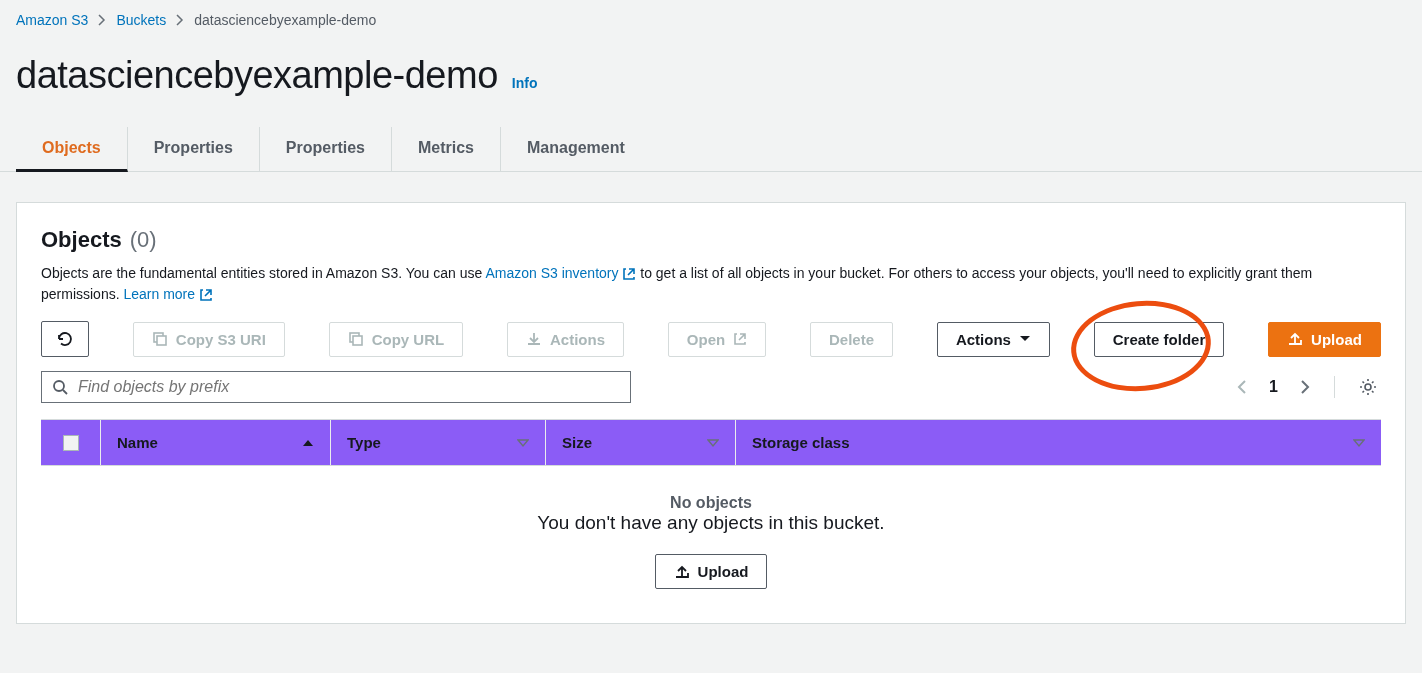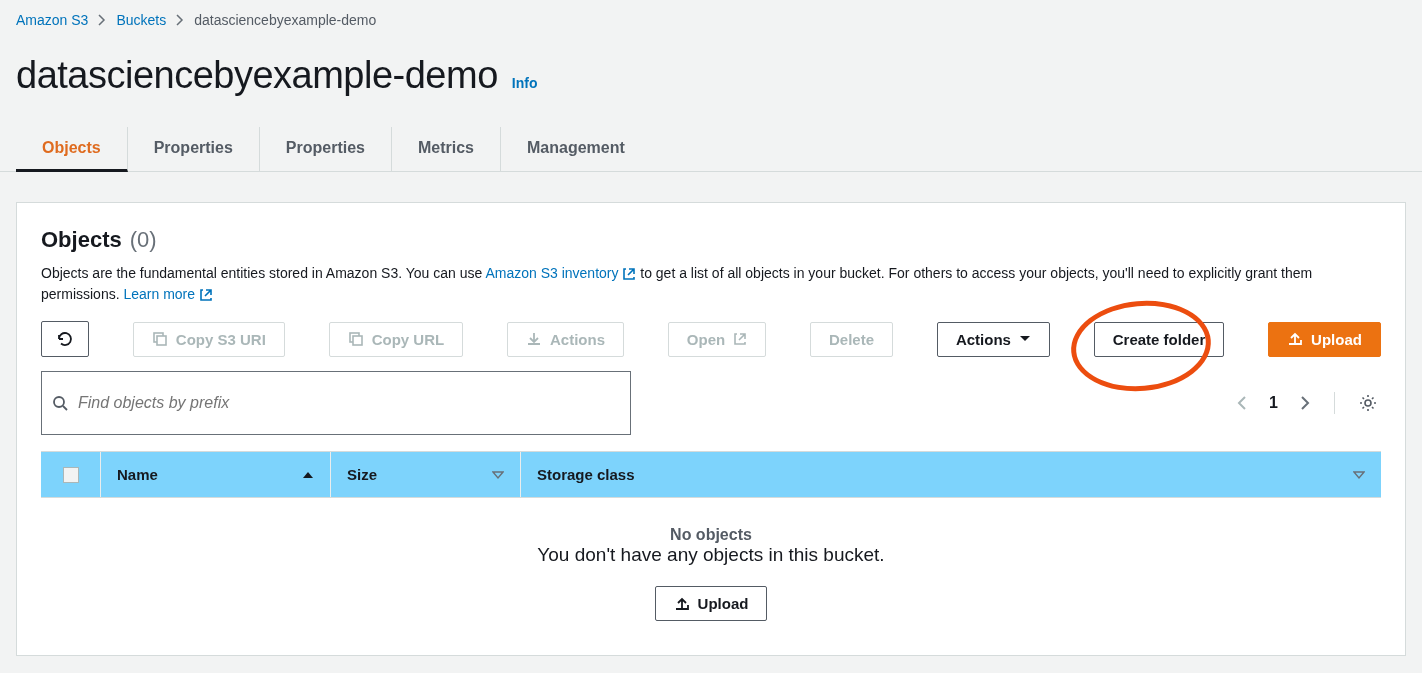--- a/index.html
+++ b/index.html
@@ -110,21 +110,21 @@
   .filter-row {
     display:flex;
     align-items:center;
     justify-content: space-between;
   }
   .search-box {
     display:flex;
     align-items:center;
     border:1px solid #687078;
     width: 590px;
-    padding: 22px 10px;
+    padding: 6px 10px;
     gap: 10px;
   }
   .search-box input {
     border:none;
     outline:none;
     font-size:16px;
     font-style: italic;
     color:#687078;
     flex:1;
   }
@@ -135,21 +135,21 @@
   }
   .pager .pg-btn { color:#687078; cursor:pointer; padding:4px;}
   .pager .pg-btn.enabled { color:#16191f; }
   .pager .pg-num { font-weight:700; font-size:16px; }
   .pager .divider { width:1px; background:#d5dbdb; height:22px; margin:0 2px;}
   .table-head {
     display:flex;
     border-top: 1px solid #d5dbdb;
     border-bottom: 1px solid #d5dbdb;
     margin-top: 16px;
-    background:#7dd3fc;
+    background:#8b5cf6;
   }
   .th {
     padding: 14px 16px;
     font-weight: 700;
     font-size: 15px;
     color:#16191f;
     display:flex;
     align-items:center;
     justify-content: space-between;
     border-right:1px solid #eaeded;
@@ -338,20 +338,28 @@
         <span class="checkbox"></span>
       </div>
       <div class="th col-name">
         <span>Name</span>
         <span class="sort active">
           <svg width="12" height="10" viewBox="0 0 12 10">
               <path d="M1 8 L6 2 L11 8 Z" fill="#16191f"></path>
             </svg>
         </span>
       </div>
+      <div class="th col-type">
+        <span>Type</span>
+        <span class="sort">
+          <svg width="12" height="10" viewBox="0 0 12 10">
+              <path d="M1 2 L6 8 L11 2 Z" fill="none" stroke="#687078" stroke-width="1.4"></path>
+            </svg>
+        </span>
+      </div>
       <div class="th col-size">
         <span>Size</span>
         <span class="sort">
           <svg width="12" height="10" viewBox="0 0 12 10">
               <path d="M1 2 L6 8 L11 2 Z" fill="none" stroke="#687078" stroke-width="1.4"></path>
             </svg>
         </span>
       </div>
       <div class="th col-class">
         <span>Storage class</span>

